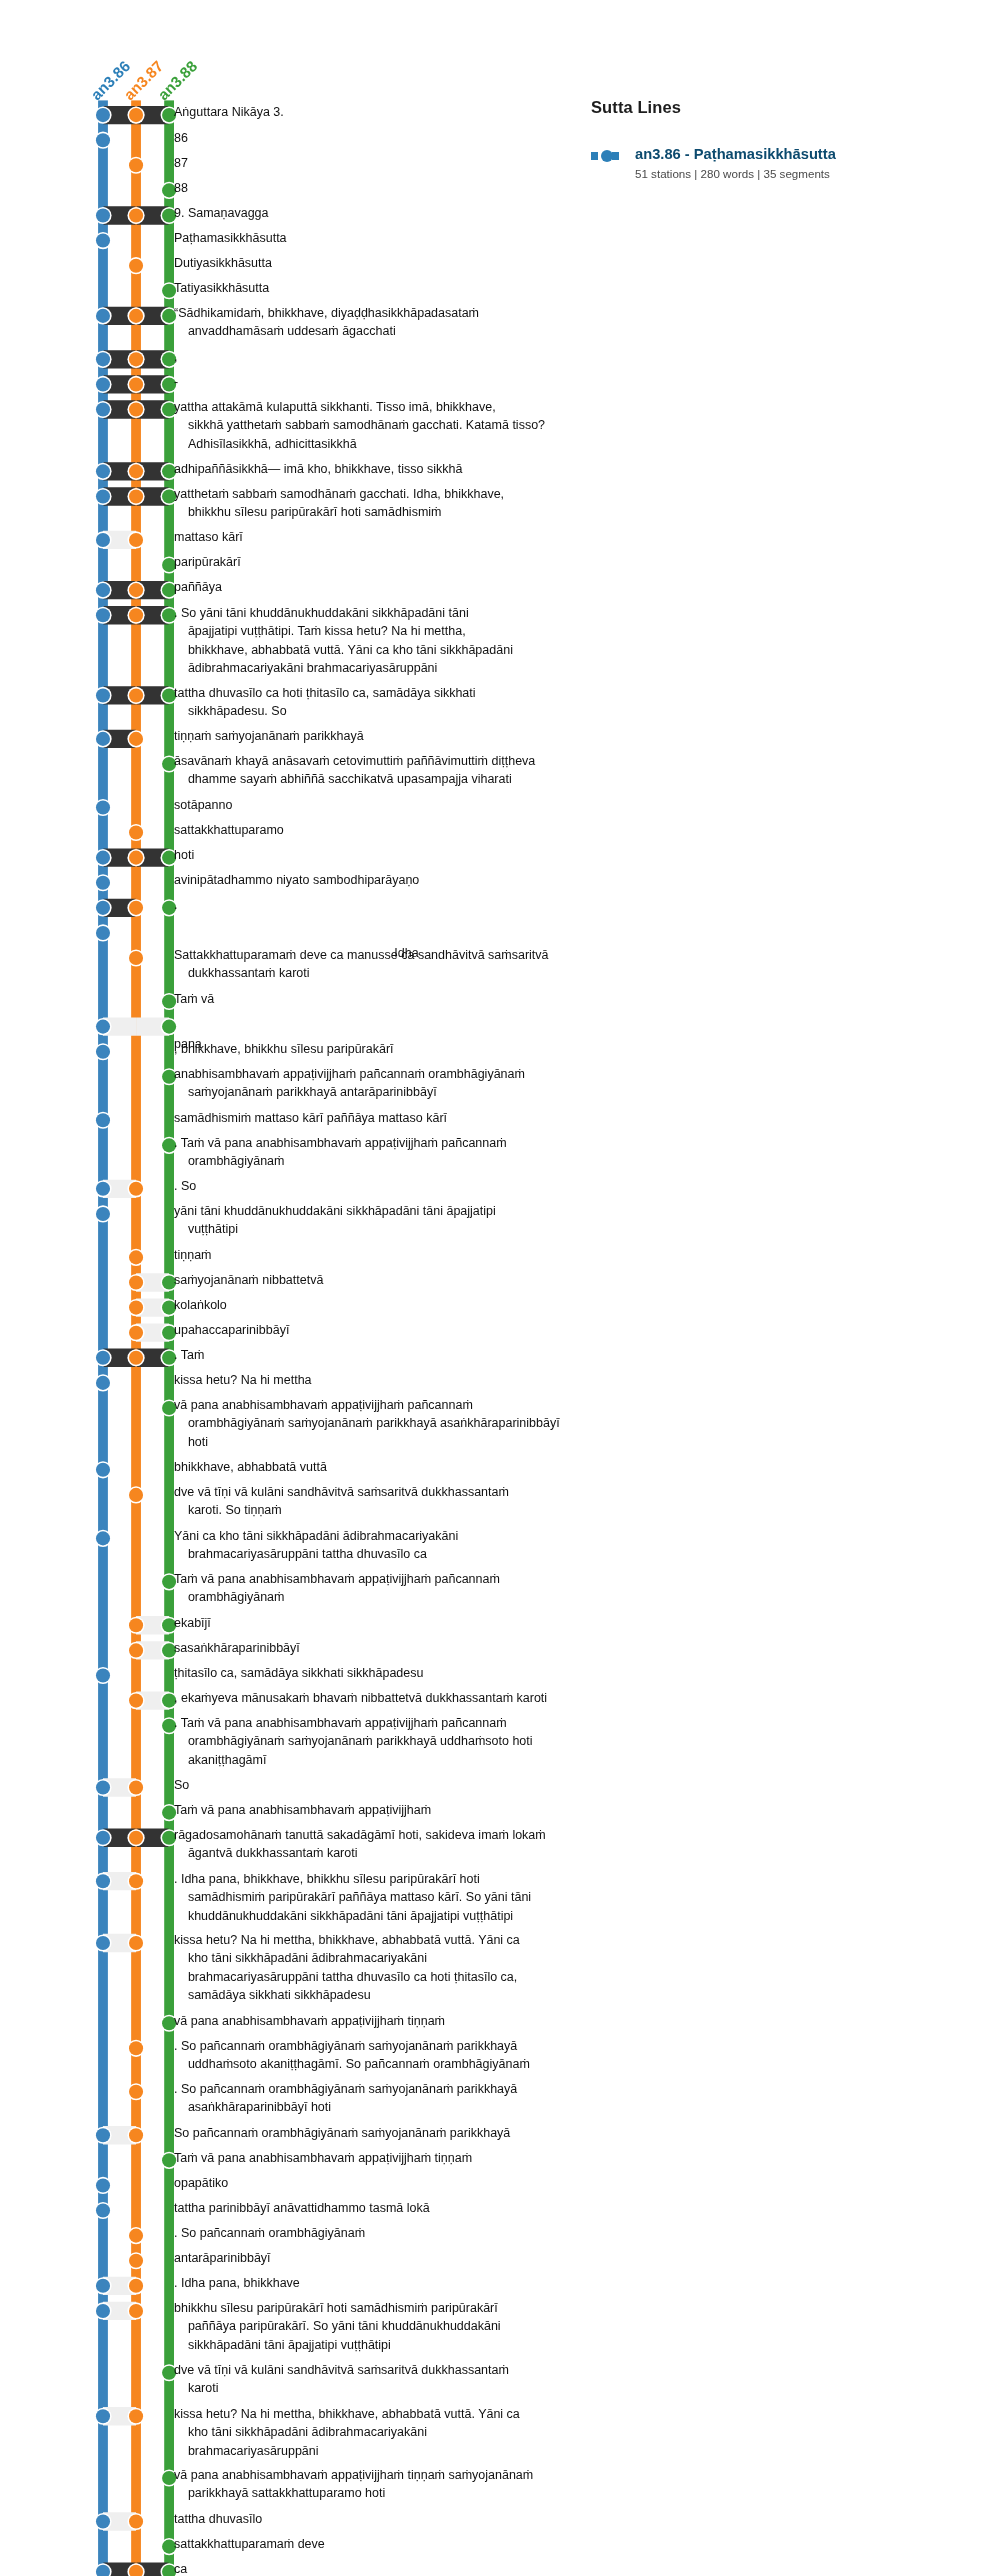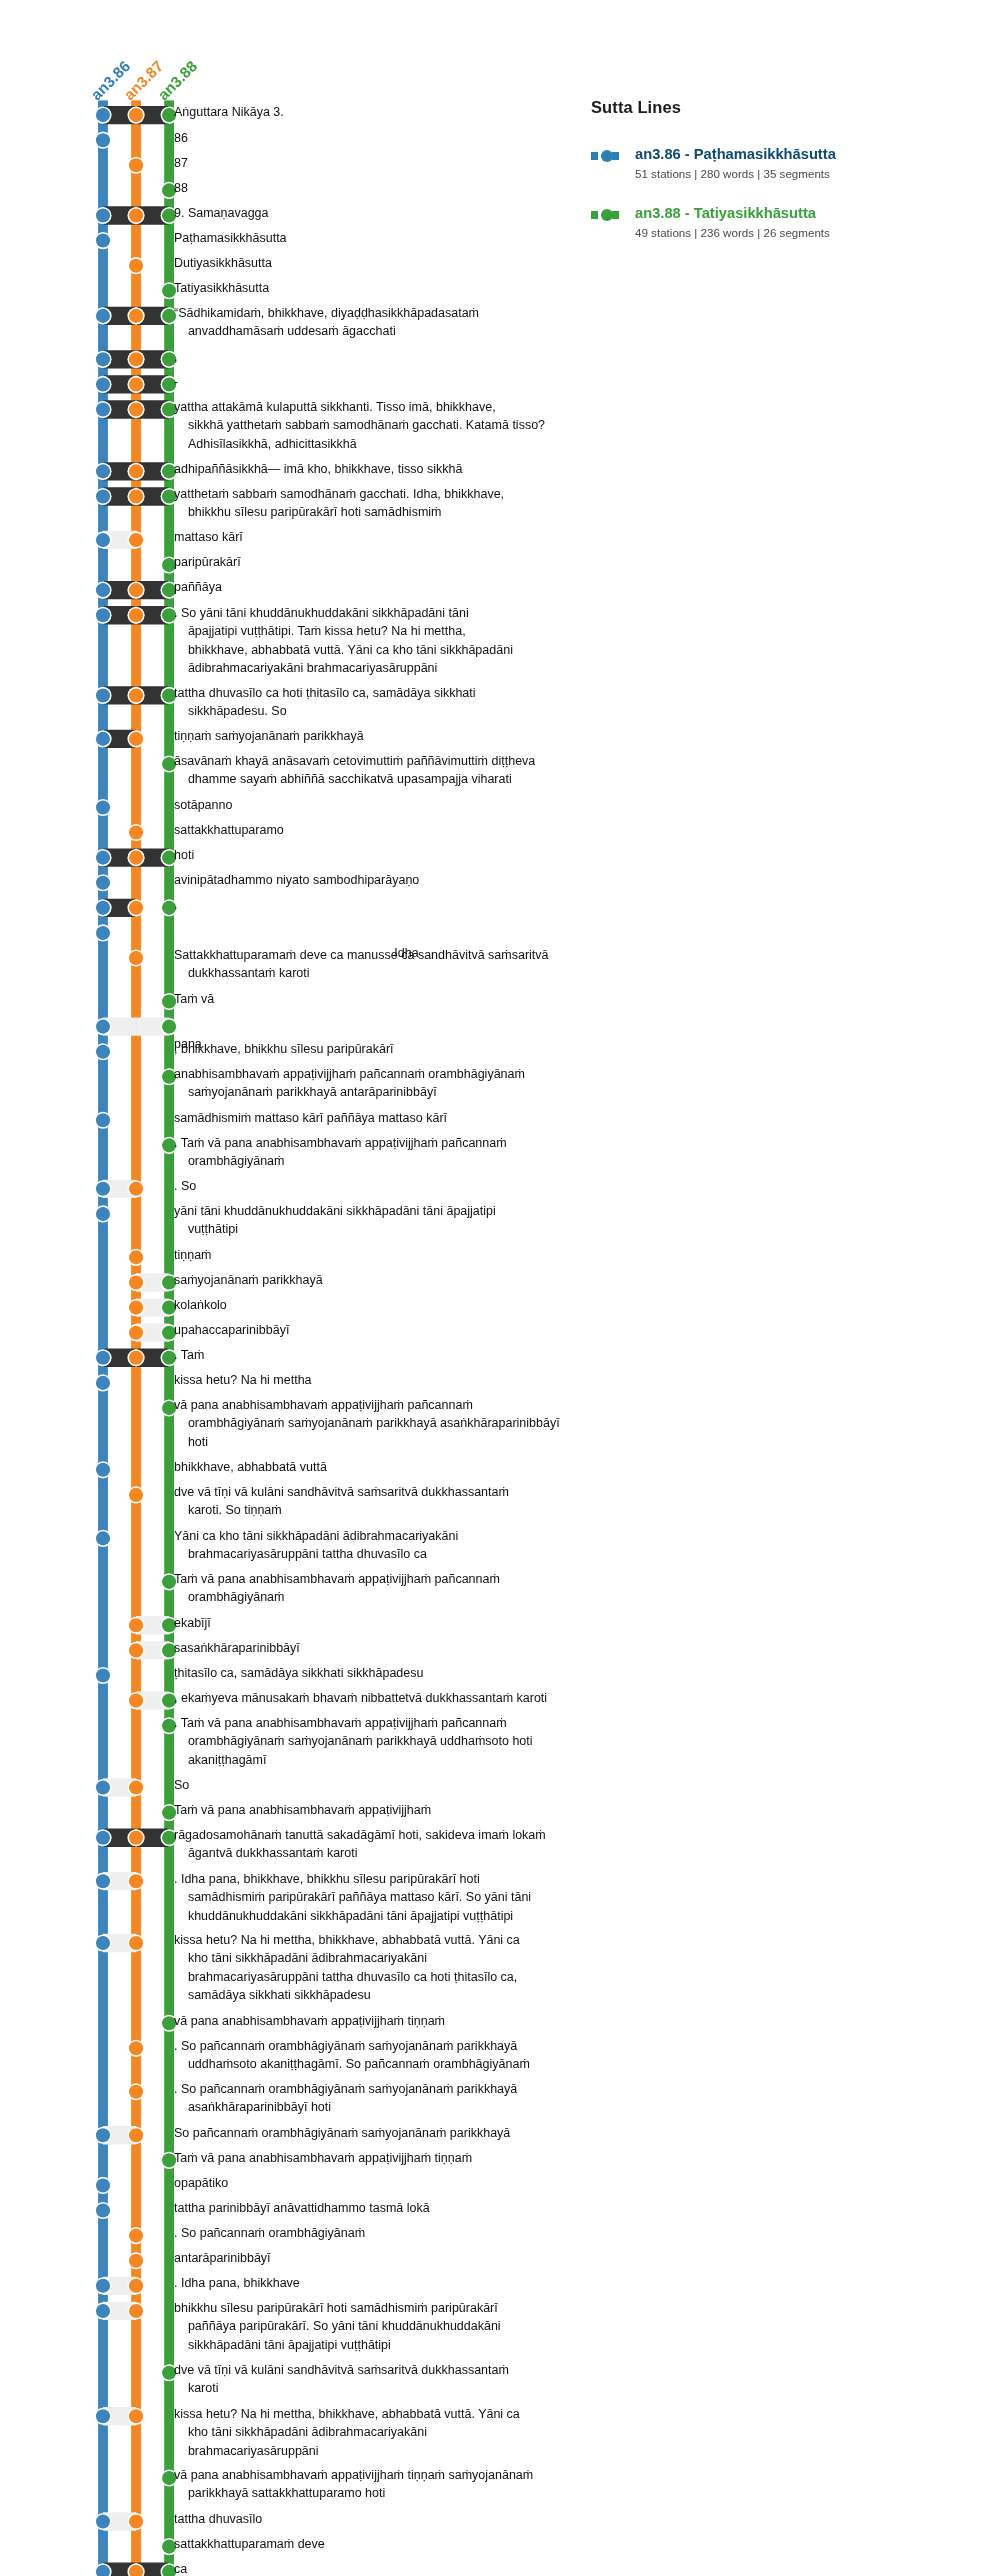--- a/index.html
+++ b/index.html
@@ -541,21 +541,21 @@
       <div class="rowlabel" style="top: 1040px;">, bhikkhave, bhikkhu sīlesu paripūrakārī</div>
       <div class="rowlabel" style="top: 1065px;">anabhisambhavaṁ appaṭivijjhaṁ pañcannaṁ orambhāgiyānaṁ
     saṁyojanānaṁ parikkhayā antarāparinibbāyī</div>
       <div class="rowlabel" style="top: 1109px;">samādhismiṁ mattaso kārī paññāya mattaso kārī</div>
       <div class="rowlabel" style="top: 1134px;">. Taṁ vā pana anabhisambhavaṁ appaṭivijjhaṁ pañcannaṁ
     orambhāgiyānaṁ</div>
       <div class="rowlabel" style="top: 1177px;">. So</div>
       <div class="rowlabel" style="top: 1202px;">yāni tāni khuddānukhuddakāni sikkhāpadāni tāni āpajjatipi
     vuṭṭhātipi</div>
       <div class="rowlabel" style="top: 1246px;">tiṇṇaṁ</div>
-      <div class="rowlabel" style="top: 1271px;">saṁyojanānaṁ parikkhayā</div>
+      <div class="rowlabel" style="top: 1271px;">saṁyojanānaṁ nibbattetvā</div>
       <div class="rowlabel" style="top: 1296px;">kolaṅkolo</div>
       <div class="rowlabel" style="top: 1321px;">upahaccaparinibbāyī</div>
       <div class="rowlabel" style="top: 1346px;">. Taṁ</div>
       <div class="rowlabel" style="top: 1371px;">kissa hetu? Na hi mettha</div>
       <div class="rowlabel" style="top: 1396px;">vā pana anabhisambhavaṁ appaṭivijjhaṁ pañcannaṁ
     orambhāgiyānaṁ saṁyojanānaṁ parikkhayā asaṅkhāraparinibbāyī
     hoti</div>
       <div class="rowlabel" style="top: 1458px;">bhikkhave, abhabbatā vuttā</div>
       <div class="rowlabel" style="top: 1483px;">dve vā tīṇi vā kulāni sandhāvitvā saṁsaritvā dukkhassantaṁ
     karoti. So tiṇṇaṁ</div>
@@ -615,26 +615,17 @@
     <div id="legend-items">
         <div class="lg-item">
           <span class="lg-swatch">
             <span class="sq a" style="background: rgb(44, 127, 184);"></span>
             <span class="dot" style="background: rgb(44, 127, 184);"></span>
             <span class="sq b" style="background: rgb(44, 127, 184);"></span>
           </span>
           <div class="lg-name" style="color: #0c4a6e;">an3.86 - Paṭhamasikkhāsutta</div>
           <div class="lg-meta">51 stations | 280 words | 35 segments</div>
         </div>
-        <div class="lg-item">
-          <span class="lg-swatch">
-            <span class="sq a" style="background: rgb(58, 160, 58);"></span>
-            <span class="dot" style="background: rgb(58, 160, 58);"></span>
-            <span class="sq b" style="background: rgb(58, 160, 58);"></span>
-          </span>
-          <div class="lg-name" style="color: rgb(58, 160, 58);">an3.88 - Tatiyasikkhāsutta</div>
-          <div class="lg-meta">49 stations | 236 words | 26 segments</div>
-        </div>
       </div>
   </div>
 
 </div>
 
 
 </body></html>

